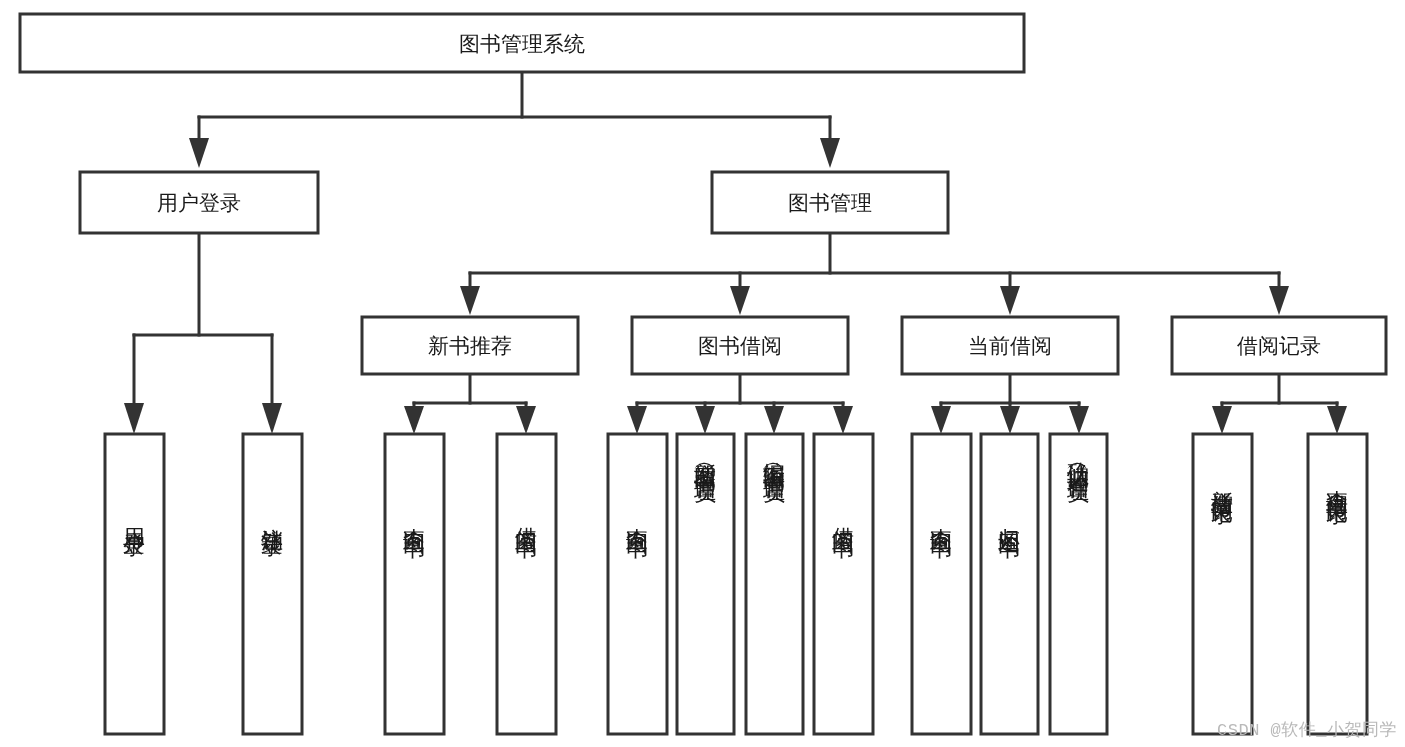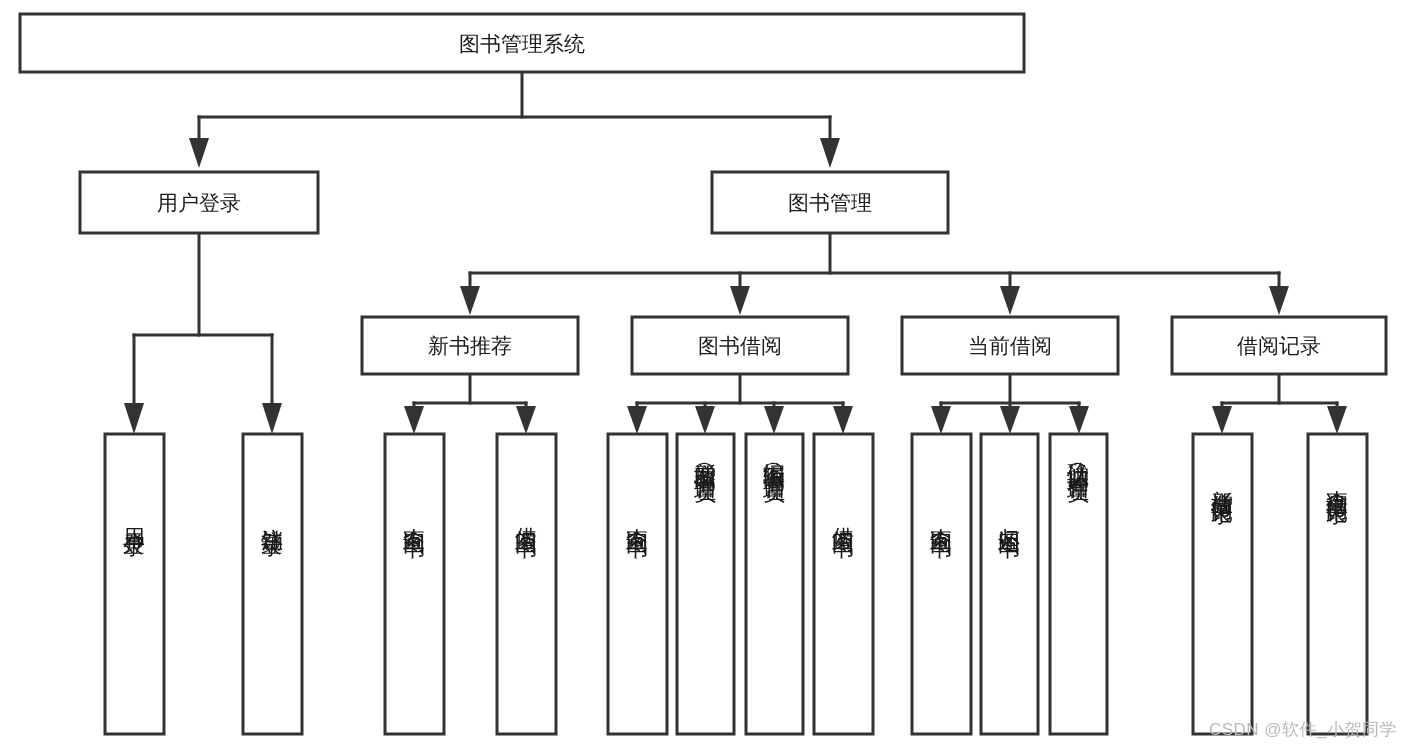--- a/index.html
+++ b/index.html
@@ -61,21 +61,21 @@
     font-size: 22px;
     line-height: 1.05;
     letter-spacing: 3px;
     color: #1a1a1a;
     white-space: nowrap;
   }
   .watermark {
     position: absolute;
     right: 8px;
     bottom: 6px;
-    font-family: Liberation Sans, sans-serif;
+    font-family: Liberation Mono, monospace;
     font-size: 17px;
     color: #b9b9b9;
     letter-spacing: 0.5px;
     white-space: nowrap;
   }
 </style>
 </head>
 <body>
 
 <div id="diagram-root">

